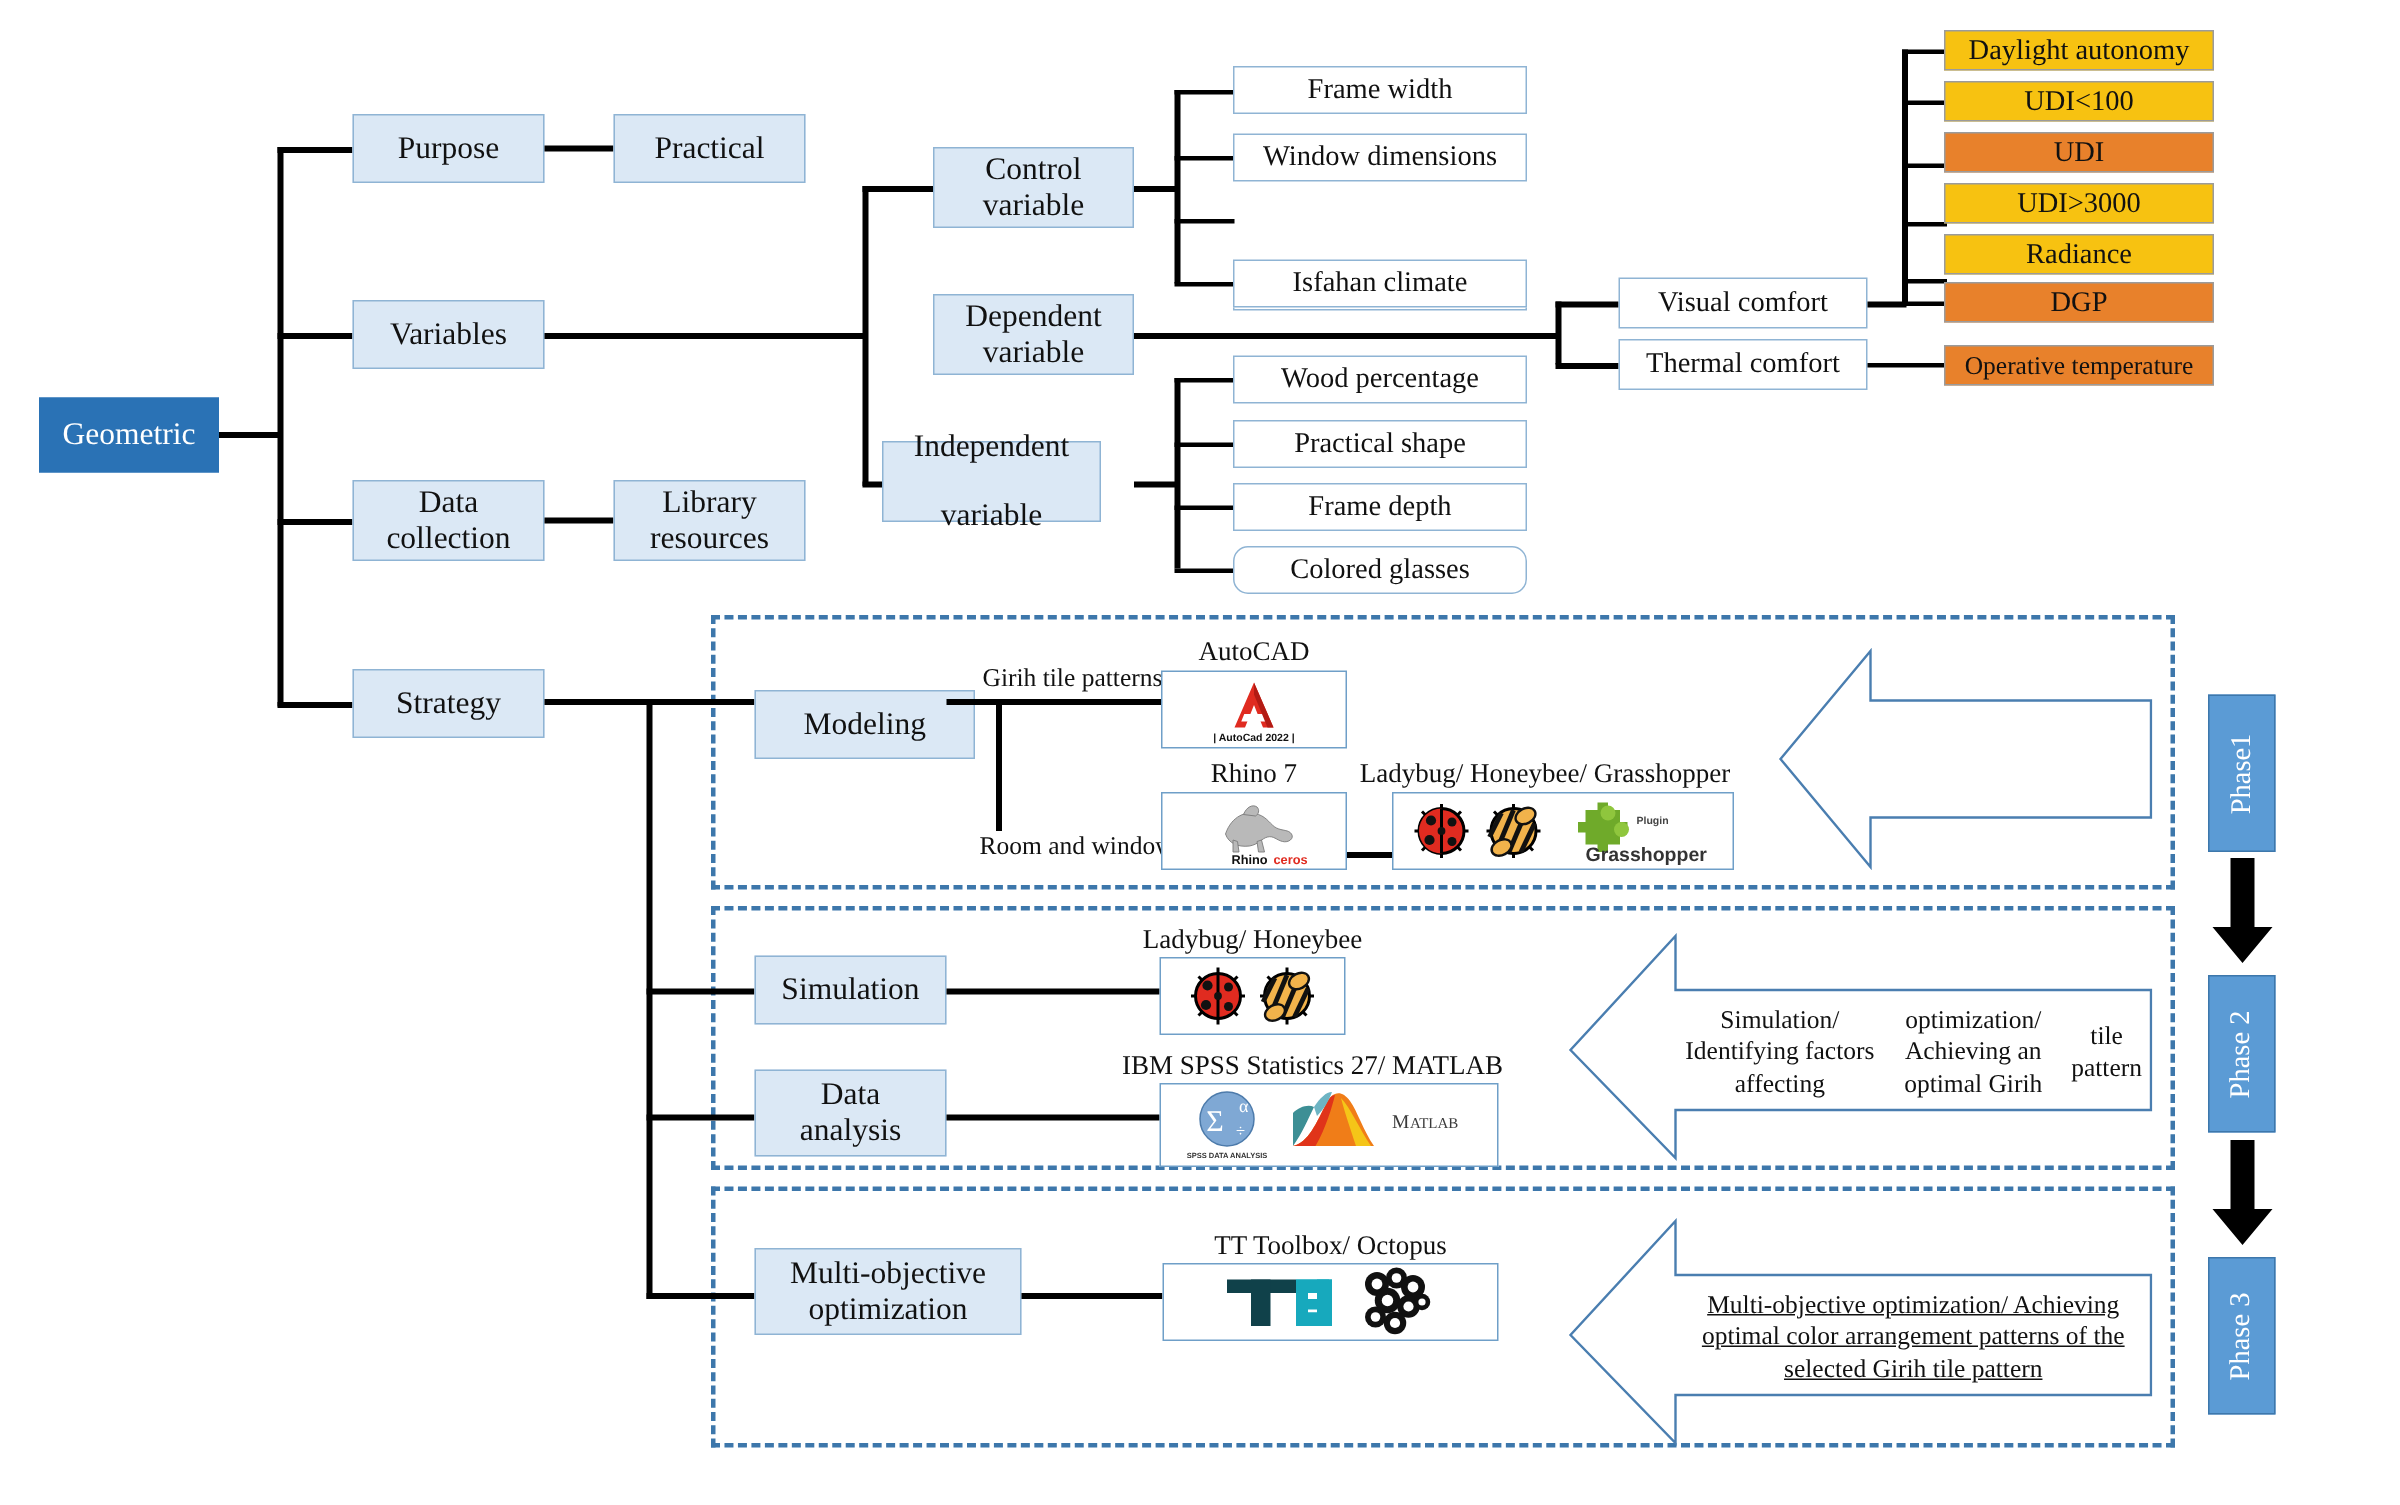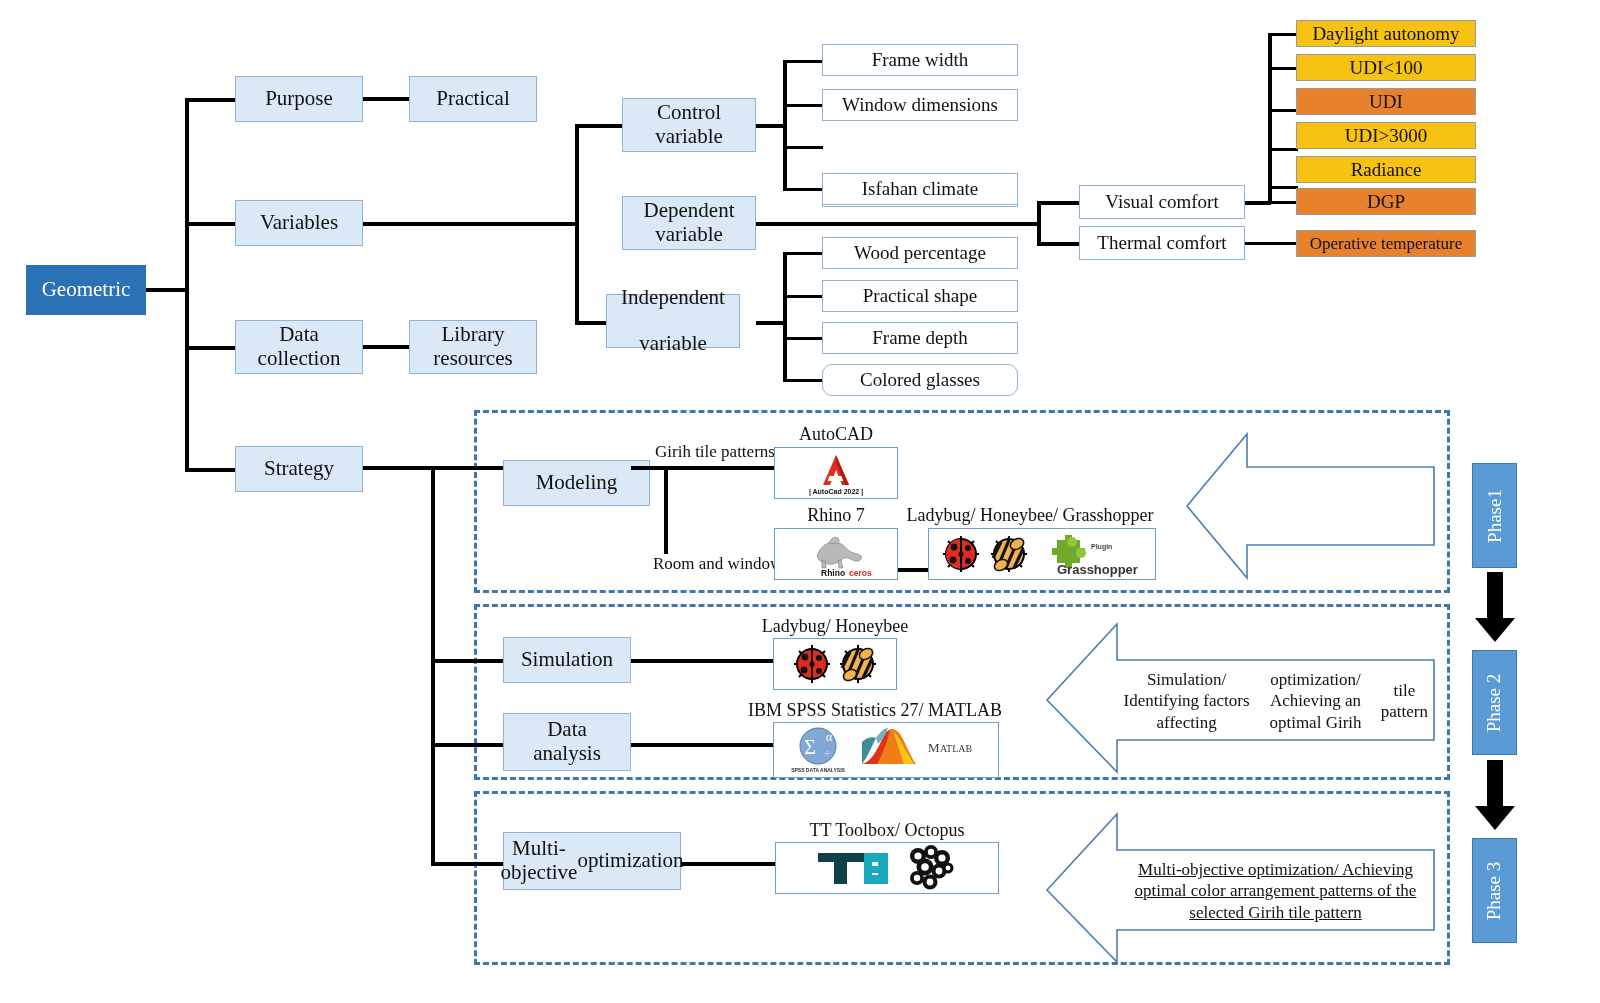--- a/index.html
+++ b/index.html
@@ -166,21 +166,21 @@
     <span>Control</span>
     <span>variable</span>
   </div>
 
   <div class="box lblue" style="left:622px;top:196px;width:134px;height:54px;flex-direction:column;">
     <span>Dependent</span>
     <span>variable</span>
   </div>
 
   <div class="ln h" style="left:575px;top:321px;width:47px;"></div>
-  <div class="box lblue" style="left:606px;top:294px;width:134px;height:54px;flex-direction:column;gap:22px;">
+  <div class="box lblue" style="left:588px;top:294px;width:146px;height:54px;flex-direction:column;gap:22px;">
     <span>Independent</span>
     <span>variable</span>
   </div>
 
   <div class="ln h" style="left:756px;top:124px;width:30px;"></div>
   <div class="ln v" style="left:783px;top:60px;height:129px;"></div>
 
   <div class="ln h3" style="left:783px;top:60px;width:40px;"></div>
   <div class="box white" style="left:822px;top:44px;width:196px;height:32px;">
     <span>Frame width</span>
@@ -457,21 +457,21 @@
     <div class="txt" style="left:78px;top:44px;width:305px;height:70px;flex-direction:row;">
       <span>Simulation/ Identifying factors affecting</span>
       <span>optimization/ Achieving an optimal Girih</span>
       <span>tile pattern</span>
     </div>
   </div>
 
   <div class="dashbox" style="left:474px;top:791px;width:976px;height:174px;"></div>
 
   <div class="ln h" style="left:431px;top:862px;width:72px;"></div>
-  <div class="box lblue" style="left:503px;top:832px;width:178px;height:58px;flex-direction:row;">
+  <div class="box lblue" style="left:503px;top:832px;width:178px;height:58px;flex-direction:column;">
     <span>Multi-objective</span>
     <span>optimization</span>
   </div>
   <div class="ln h" style="left:681px;top:862px;width:94px;"></div>
   <div class="toolcap" style="left:775px;top:820px;width:224px;">TT Toolbox/ Octopus</div>
   <div class="logobox" style="left:775px;top:842px;width:224px;height:52px;">
     <svg width="218" height="48" viewBox="0 0 218 48">
 
       <g>
         <rect x="40" y="9" width="46" height="9" fill="#10414a"></rect>

